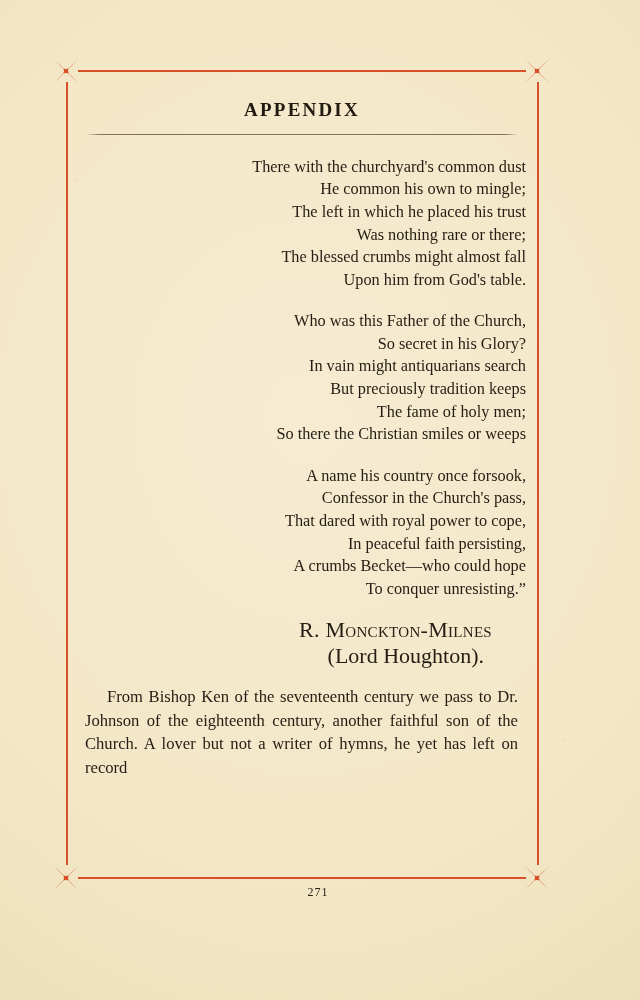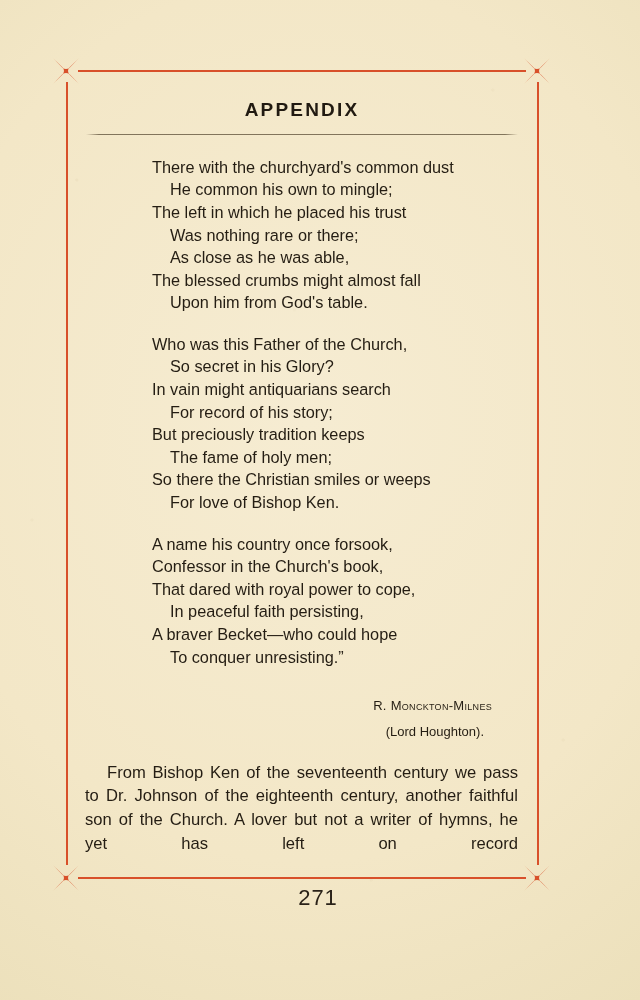--- a/index.html
+++ b/index.html
@@ -9,21 +9,21 @@
   }
 
   #page {
     position: relative;
     width: 640px;
     height: 1000px;
     overflow: hidden;
     background: #f2e6c4;
     background-image:
       radial-gradient(ellipse 115% 85% at 48% 42%, #f6ecd2 0%, #f3e7c7 52%, #ece0bb 82%, #e5d6ad 100%);
-    font-family: Liberation Sans, sans-serif;
+    font-family: Liberation Serif, serif;
     color: #241d13;
   }
 
   
   #paper-grain {
     position: absolute;
     inset: 0;
     pointer-events: none;
     opacity: .5;
     background-image:
@@ -92,29 +92,29 @@
 
   
   #poem {
     margin-top: 21px;
     padding-left: 74px;
     font-size: 16.3px;
     line-height: 22.6px;
   }
   .stanza { margin-bottom: 19px; }
   .stanza:last-child { margin-bottom: 12px; }
-  .verse-line { white-space: pre; }
+  .verse-line { white-space: pre; text-align: right; }
   .verse-line.indent { padding-left: 18px; }
 
   
   #attribution {
-    margin-top: 26px;
+    margin-top: 18px;
     text-align: right;
     padding-right: 34px;
-    font-size: 13px;
+    font-size: 22px;
     line-height: 24px;
   }
   #author-name { font-variant: small-caps; letter-spacing: .3px; }
   #author-alias { padding-right: 0; }
   #attr-line-2 { margin-top: 2px; padding-right: 8px; }
 
   
   #prose {
     font-size: 16.6px;
     line-height: 23.6px;
@@ -125,21 +125,21 @@
     word-spacing: .5px;
   }
 
   
   #folio {
     position: absolute;
     left: 0;
     top: 885px;
     width: 636px;
     text-align: center;
-    font-size: 22px;
+    font-size: 12px;
     letter-spacing: 1px;
     color: #2a2218;
   }
 </style>
 </head>
 <body>
 
 <div id="page">
 
   <div id="paper-grain"></div>
@@ -174,40 +174,37 @@
 
     <h1 id="page-title">APPENDIX</h1>
     <div id="title-rule"></div>
 
     <div id="poem">
         <div class="stanza">
           <div class="verse-line">There with the churchyard's common dust</div>
           <div class="verse-line indent">He common his own to mingle;</div>
           <div class="verse-line">The left in which he placed his trust</div>
           <div class="verse-line indent">Was nothing rare or there;</div>
-          <div class="verse-line indent">As close as he was able,</div>
           <div class="verse-line">The blessed crumbs might almost fall</div>
           <div class="verse-line indent">Upon him from God's table.</div>
         </div>
         <div class="stanza">
           <div class="verse-line">Who was this Father of the Church,</div>
           <div class="verse-line indent">So secret in his Glory?</div>
           <div class="verse-line">In vain might antiquarians search</div>
-          <div class="verse-line indent">For record of his story;</div>
           <div class="verse-line">But preciously tradition keeps</div>
           <div class="verse-line indent">The fame of holy men;</div>
           <div class="verse-line">So there the Christian smiles or weeps</div>
-          <div class="verse-line indent">For love of Bishop Ken.</div>
         </div>
         <div class="stanza">
           <div class="verse-line">A name his country once forsook,</div>
-          <div class="verse-line">Confessor in the Church's book,</div>
+          <div class="verse-line">Confessor in the Church's pass,</div>
           <div class="verse-line">That dared with royal power to cope,</div>
           <div class="verse-line indent">In peaceful faith persisting,</div>
-          <div class="verse-line">A braver Becket—who could hope</div>
+          <div class="verse-line">A crumbs Becket—who could hope</div>
           <div class="verse-line indent">To conquer unresisting.”</div>
         </div>
       </div>
 
     <div id="attribution">
       <div>
         <span id="author-name">R. Monckton-Milnes</span>
       </div>
       <div id="attr-line-2">
         <span id="author-alias">(Lord Houghton).</span>

